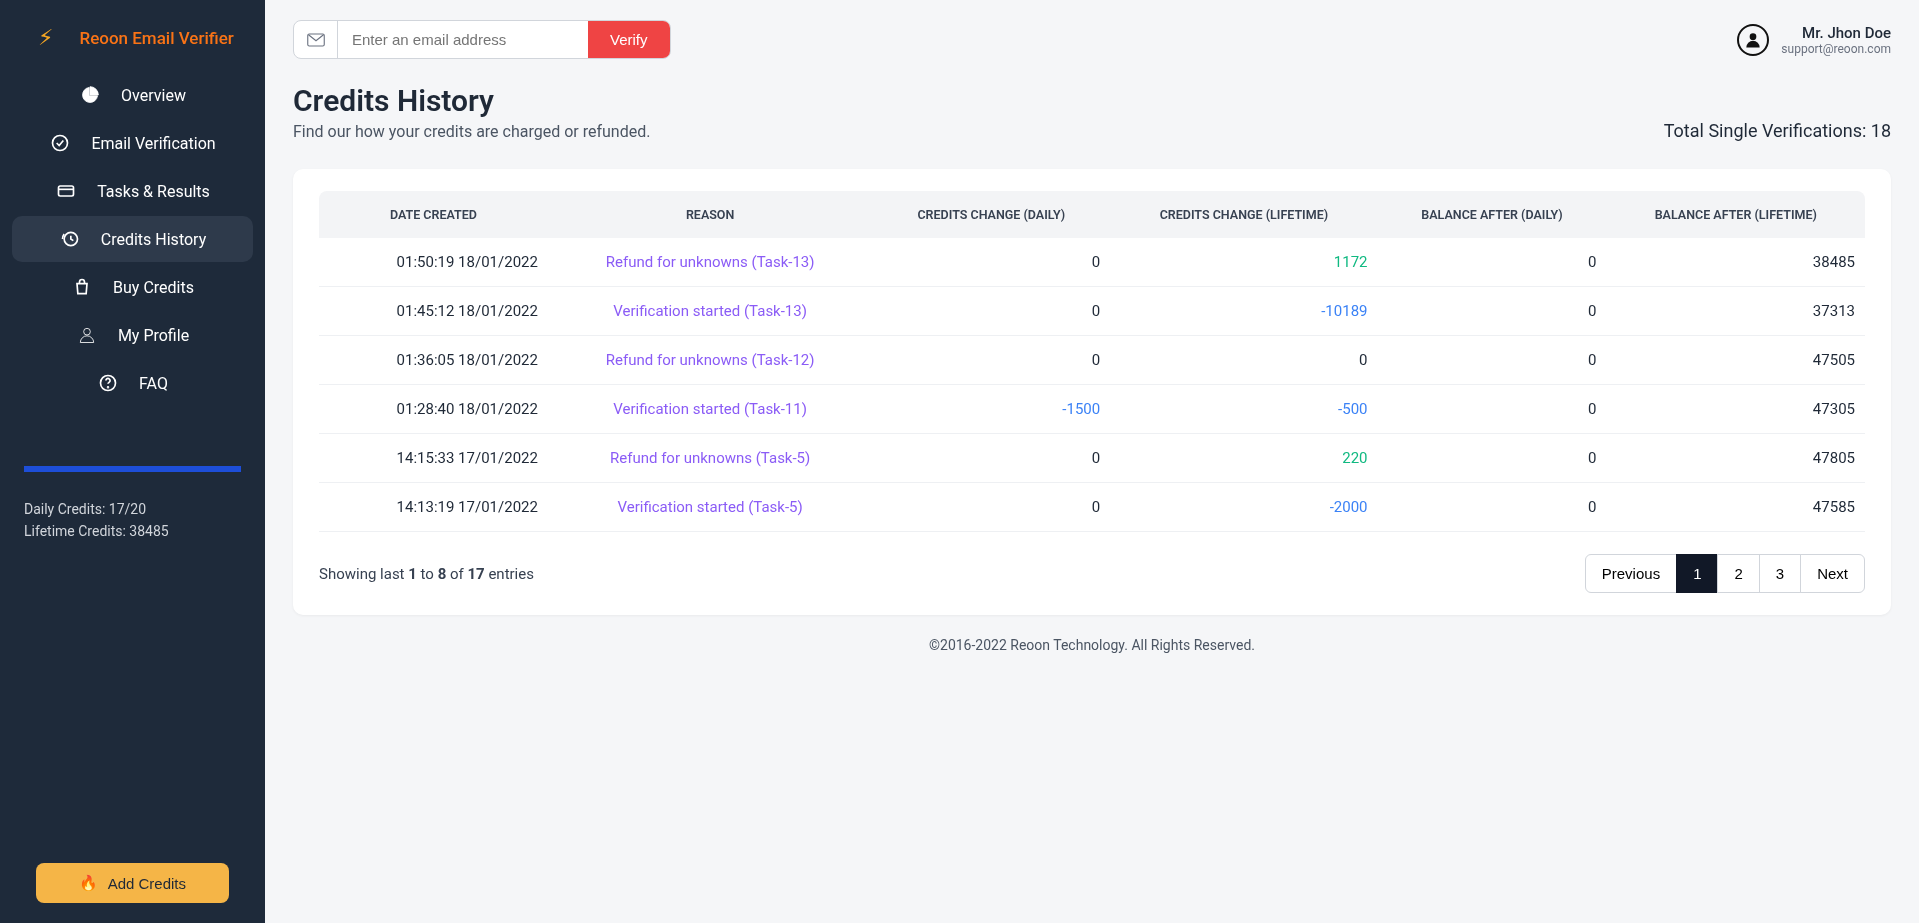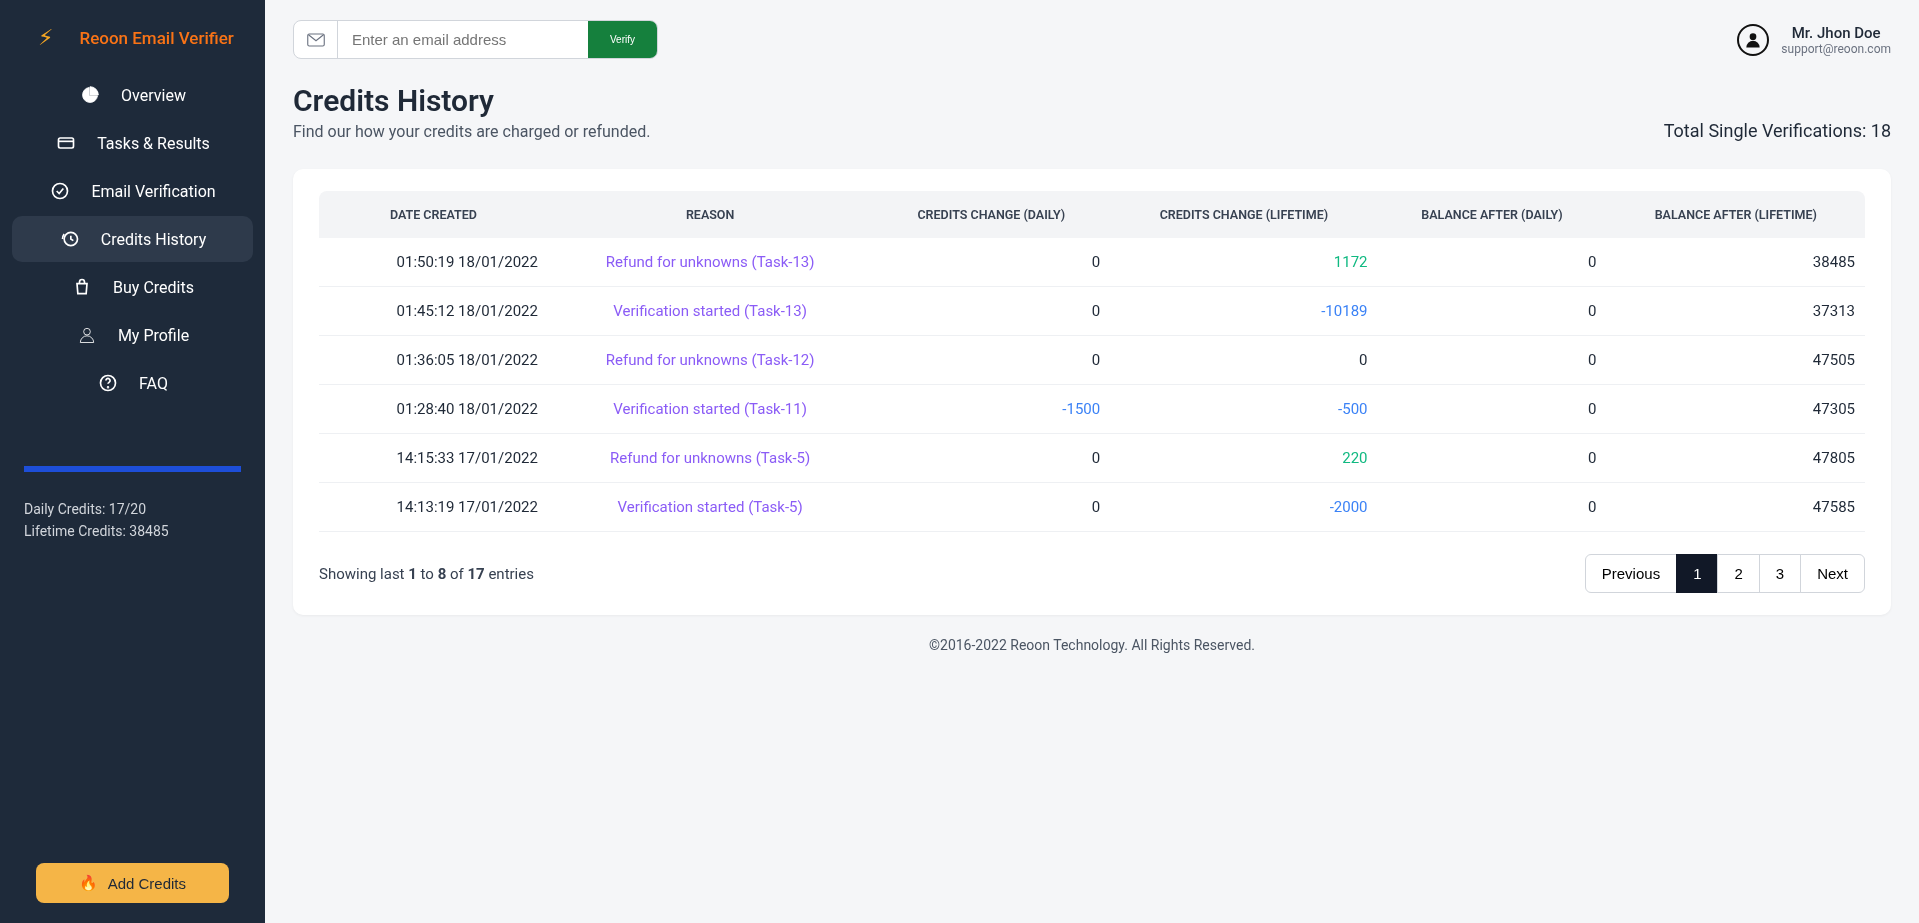--- a/index.html
+++ b/index.html
@@ -19,26 +19,26 @@
   .credits-summary { margin: 60px 24px 0 24px; border-top: 6px solid #1d4ed8; padding-top: 26px; font-size: 14px; line-height: 1.6; color: #d1d5db; }
   
   .add-credits-btn { position: absolute; bottom: 20px; left: 36px; right: 36px; background: #f5b547; color: #1f2937; border: none; border-radius: 8px; padding: 11px 0; font-size: 15px; font-weight: 500; cursor: pointer; display: flex; align-items: center; justify-content: center; gap: 10px; }
   
   .main { margin-left: 265px; padding: 20px 28px 0 28px; height: 100%; overflow: auto; }
   
   .topbar { display: flex; justify-content: space-between; align-items: center; margin-bottom: 24px; }
   .email-group { display: flex; align-items: stretch; border: 1px solid #d1d5db; border-radius: 8px; overflow: hidden; background: #fff; }
   .email-icon-box { width: 44px; display: flex; align-items: center; justify-content: center; border-right: 1px solid #d1d5db; color: #6b7280; }
   .email-input { border: none; padding: 10px 14px; width: 250px; font-size: 15px; outline: none; }
-  .verify-btn { background: #15803d; color: #fff; border: none; padding: 0 22px; font-size: 10px; cursor: pointer; }
+  .verify-btn { background: #ef4444; color: #fff; border: none; padding: 0 22px; font-size: 15px; cursor: pointer; }
   
   .user-box { display: flex; align-items: center; gap: 12px; }
   .avatar { width: 32px; height: 32px; border-radius: 50%; border: 2px solid #111; display: flex; align-items: center; justify-content: center; }
   .avatar svg { width: 20px; height: 20px; }
-  .user-meta { text-align: center; }
+  .user-meta { text-align: right; }
   .user-name { font-size: 15px; font-weight: 500; }
   .user-email { font-size: 12px; color: #6b7280; }
   
   .page-head { display: flex; justify-content: space-between; align-items: flex-end; margin-bottom: 28px; }
   .page-title { font-size: 30px; font-weight: 600; margin-bottom: 4px; }
   .page-sub { font-size: 16px; color: #4b5563; }
   .verif-total { font-size: 18px; color: #1f2937; }
   
   .card { background: #fff; border-radius: 10px; padding: 22px 26px; box-shadow: 0 1px 3px rgba(0,0,0,0.05); }
   
@@ -74,34 +74,34 @@
           <svg width="20" height="20" viewBox="0 0 24 24">
             <path d="M12 2v10h10A10 10 0 0 0 12 2z" fill="#fff"></path>
             <path d="M11 3a9 9 0 1 0 10 10H11V3z" fill="#fff"></path>
           </svg>
         </span>
       <span>Overview</span>
     </div>
     <div class="nav-item">
       <span class="icon">
           <svg width="20" height="20" viewBox="0 0 24 24" stroke-width="2">
+            <circle cx="12" cy="12" r="9"></circle>
+            <path d="M8 12l3 3 5-6"></path>
+          </svg>
+        </span>
+      <span>Email Verification</span>
+    </div>
+    <div class="nav-item">
+      <span class="icon">
+          <svg width="20" height="20" viewBox="0 0 24 24" stroke-width="2">
             <rect x="3" y="6" width="18" height="12" rx="2"></rect>
             <line x1="3" y1="10" x2="21" y2="10"></line>
           </svg>
         </span>
       <span>Tasks &amp; Results</span>
-    </div>
-    <div class="nav-item">
-      <span class="icon">
-          <svg width="20" height="20" viewBox="0 0 24 24" stroke-width="2">
-            <circle cx="12" cy="12" r="9"></circle>
-            <path d="M8 12l3 3 5-6"></path>
-          </svg>
-        </span>
-      <span>Email Verification</span>
     </div>
     <div class="nav-item active">
       <span class="icon">
           <svg width="20" height="20" viewBox="0 0 24 24" stroke-width="2">
             <circle cx="13" cy="12" r="8"></circle>
             <path d="M13 8v4l3 2"></path>
             <path d="M3 12a10 10 0 0 1 2-6"></path>
           </svg>
         </span>
       <span>Credits History</span>

